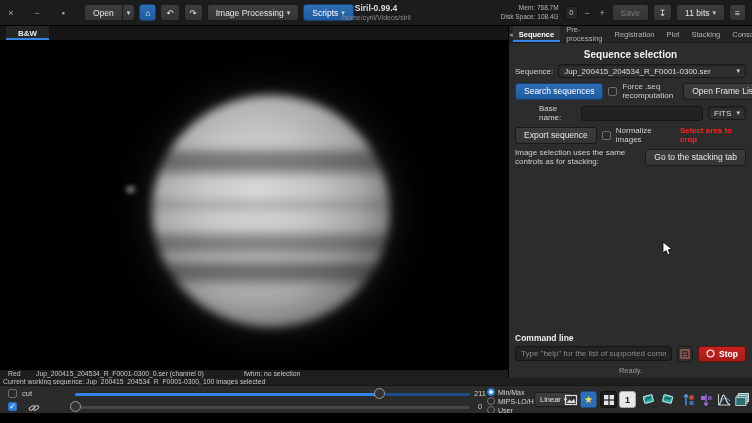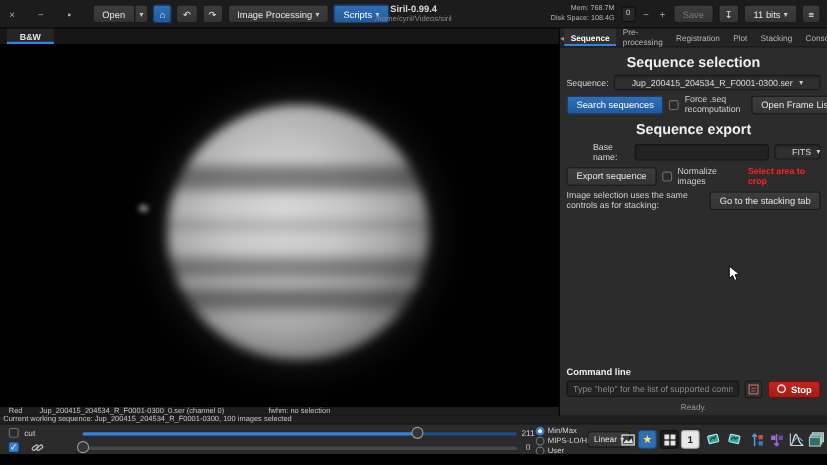--- a/index.html
+++ b/index.html
@@ -52,24 +52,24 @@
     background:#8f8f8f; filter:blur(2.5px); opacity:.85; }
 
   
   .right-panel { position:absolute; left:508px; top:26px; width:244px; height:351.5px; background:#2c2c2c;
     border-left:1px solid #000; display:flex; flex-direction:column; }
   .tabbar { height:17px; display:flex; align-items:stretch; background:#242424; border-bottom:1px solid #191919; font-size:7.5px; }
   .tab-arrow { width:11px; display:flex; align-items:center; justify-content:center; color:#8f8f8f; }
   .tab { padding:0 6px; display:flex; align-items:center; color:#b5b5b5; }
   .tab.active { color:#fff; background:#313131; box-shadow:inset 0 -2px 0 #3584e4; font-weight:bold; }
   .panel-body { flex:1; display:flex; flex-direction:column; padding:4px 6px 3px 6px; gap:4px; font-size:8.5px; color:#d6d6d6; }
-  .section-heading { text-align:center; font-weight:bold; color:#efefef; font-size:13px; margin-top:2px; }
+  .section-heading { text-align:center; font-weight:bold; color:#efefef; font-size:10px; margin-top:2px; }
   .row { display:flex; align-items:center; gap:5px; }
   .combo { background:#2f2f2f; border:1px solid #1a1a1a; border-radius:3px; height:14px; display:flex;
-    align-items:center; padding:0 15px; color:#ddd; font-size:8px; box-shadow:inset 0 1px 2px rgba(0,0,0,.35); }
+    align-items:center; padding:0 5px; color:#ddd; font-size:8px; box-shadow:inset 0 1px 2px rgba(0,0,0,.35); }
   .combo .caret { margin-left:auto; padding-left:5px; }
   .grow { flex:1; }
   .checkbox { width:9px; height:9px; border:1px solid #6d6d6d; border-radius:2px; background:#2a2a2a;
     display:inline-flex; align-items:center; justify-content:center; font-size:8px; color:transparent; flex:none; }
   .checkbox.checked { background:#3584e4; border-color:#2a6cbf; color:#fff; }
   .cblabel { font-size:8px; color:#d0d0d0; }
   .entry { background:#222; border:1px solid #151515; border-radius:3px; height:15px; color:#ddd;
     padding:0 5px; font-size:8px; font-family:inherit; outline:none; }
   .entry::placeholder { color:#8a8a8a; }
   .hint-red { color:#ff2222; font-weight:bold; font-size:8px; margin-left:auto; }
@@ -200,21 +200,20 @@
       </div>
 
       <div class="row">
         <button class="btn blue">Search sequences</button>
         <span class="checkbox"></span>
         <span class="cblabel">Force .seq recomputation</span>
         <span class="grow"></span>
         <button class="btn">Open Frame List</button>
       </div>
 
-      <div class="section-heading">Sequence export</div>
 
       <div class="row">
         <span style="font-size:8px;padding-left:24px;">Base name:</span>
         <input class="entry grow" value="" style="">
         <div class="combo" style="width:42px">
           <span>FITS</span>
           <span class="caret">▾</span>
         </div>
       </div>
 

